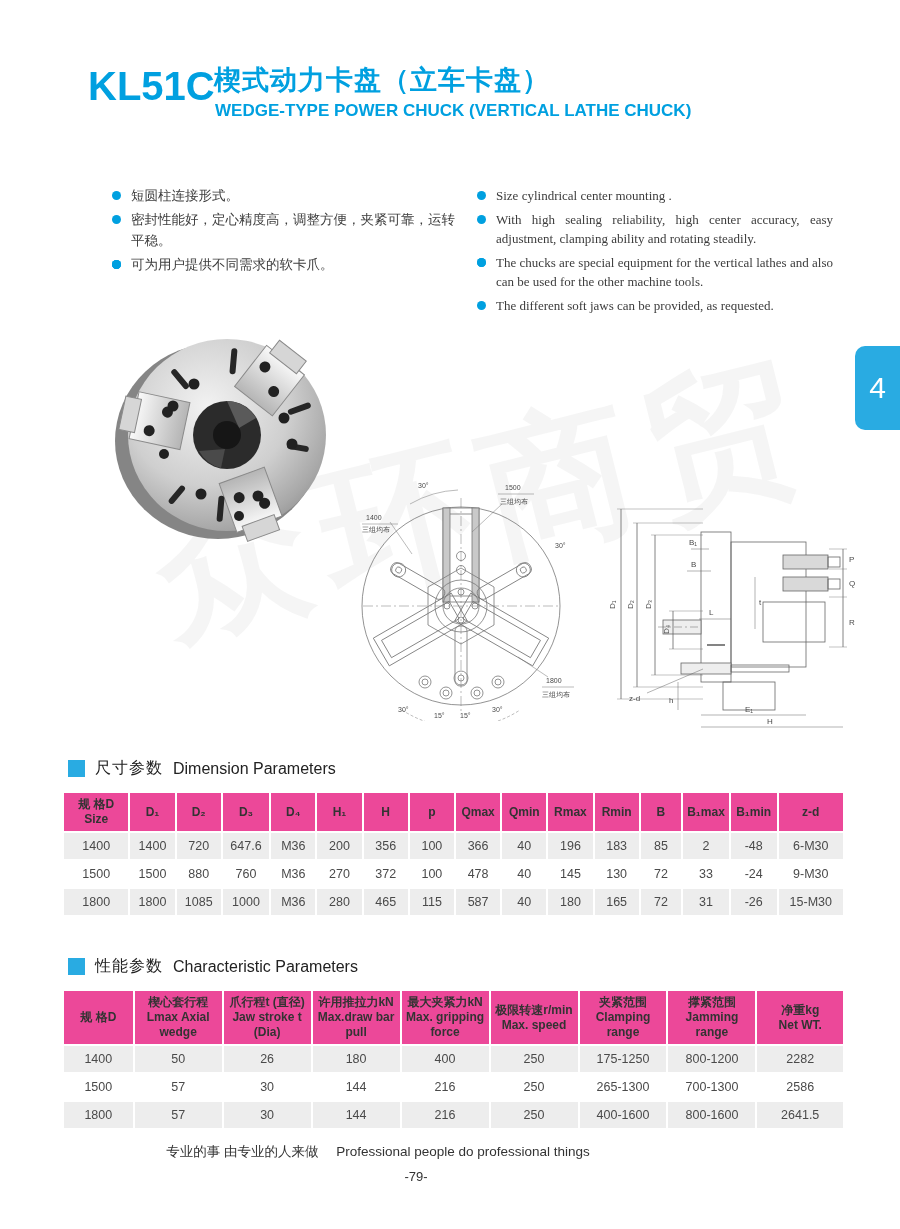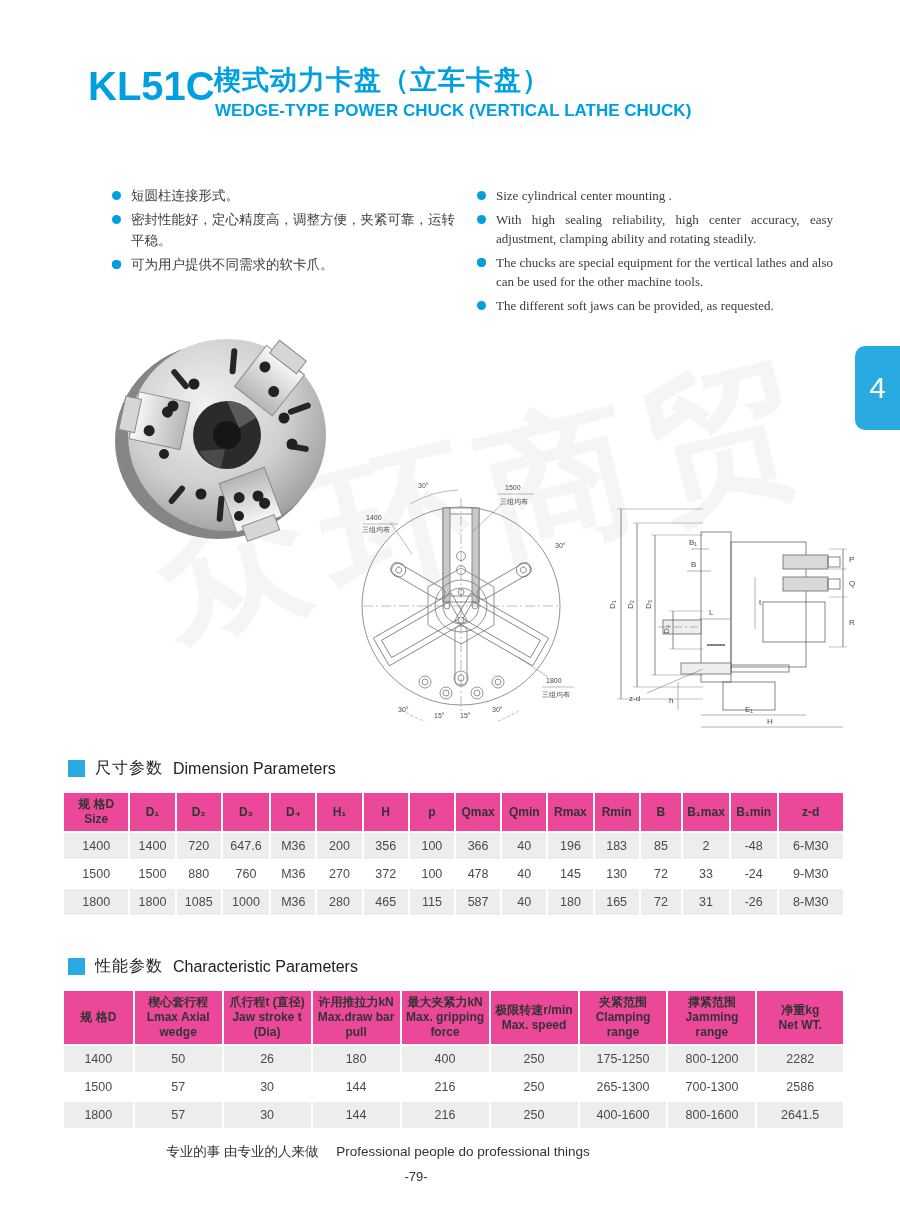--- a/index.html
+++ b/index.html
@@ -372,21 +372,21 @@
             <td>280</td>
             <td>465</td>
             <td>115</td>
             <td>587</td>
             <td>40</td>
             <td>180</td>
             <td>165</td>
             <td>72</td>
             <td>31</td>
             <td>-26</td>
-            <td>8-M30</td>
+            <td>15-M30</td>
           </tr>
         </tbody>
     </table>
   </div>
 
   <div class="sec z" style="top:956px">
     <span class="sq"></span>
     <span class="zh">性能参数</span>
     <span class="en">Characteristic Parameters</span>
   </div>

